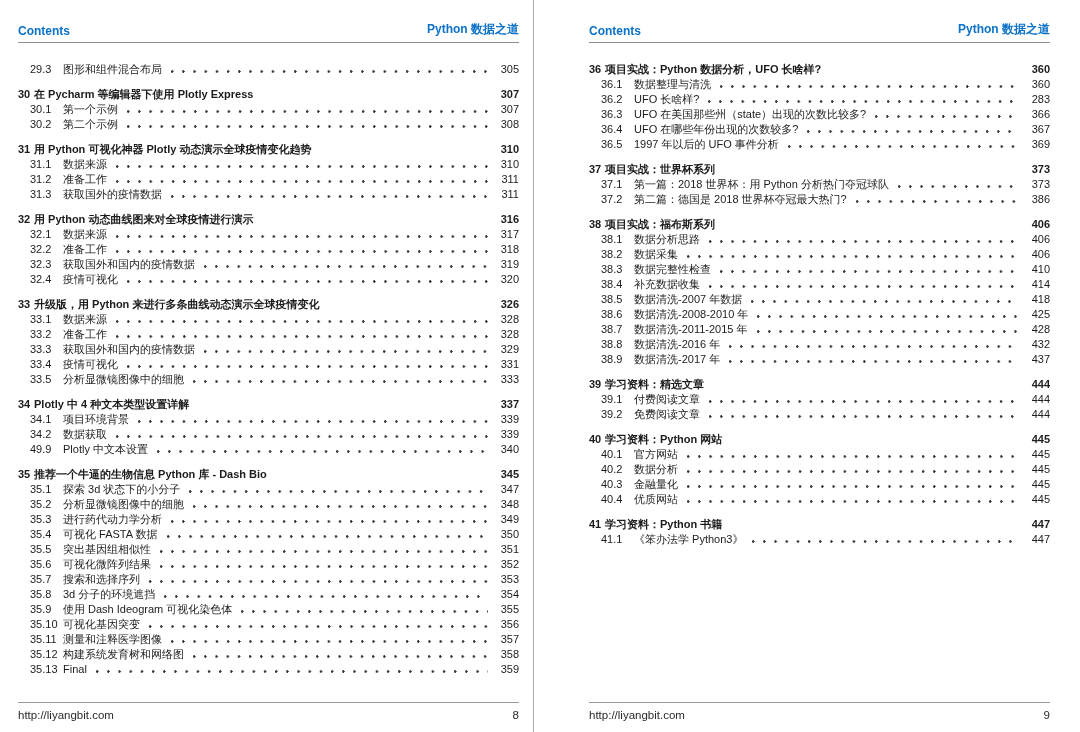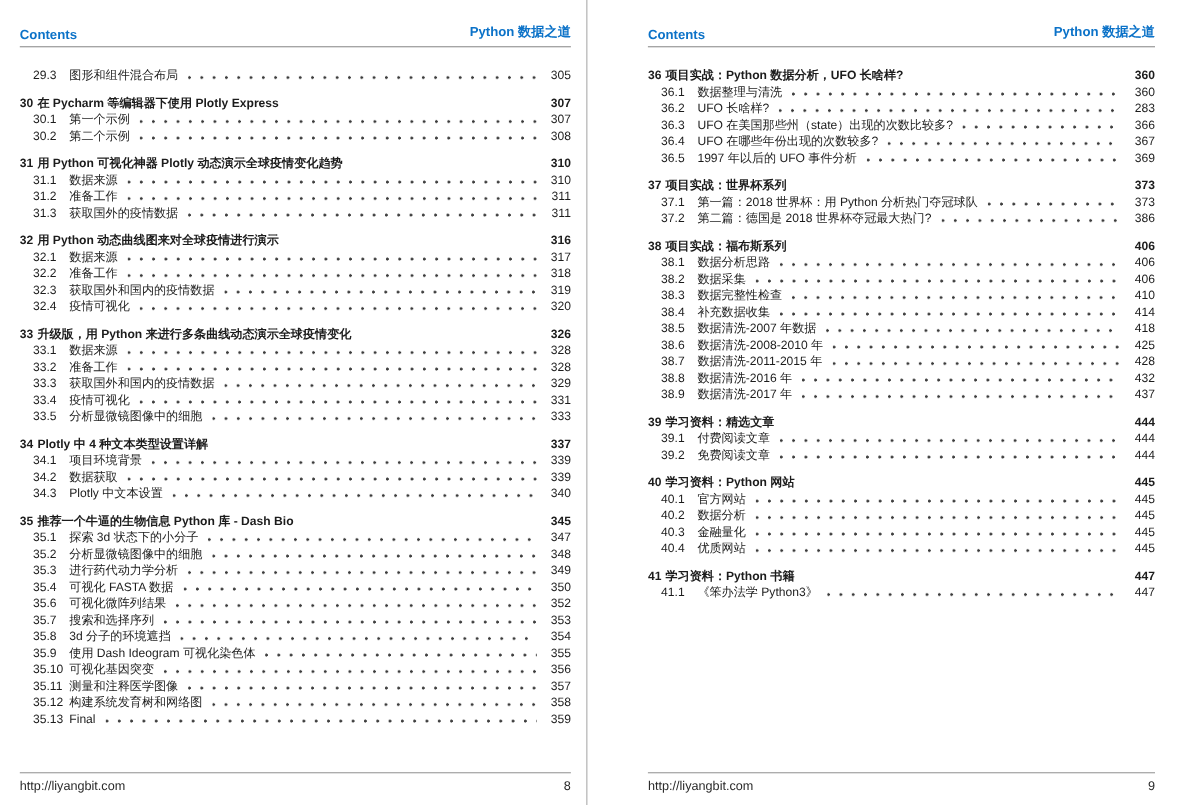--- a/index.html
+++ b/index.html
@@ -202,21 +202,21 @@
             <span class="dots"></span>
             <span class="pg">339</span>
           </div>
           <div class="row sub">
             <span class="num">34.2</span>
             <span class="title">数据获取</span>
             <span class="dots"></span>
             <span class="pg">339</span>
           </div>
           <div class="row sub">
-            <span class="num">34.3</span>
+            <span class="num">49.9</span>
             <span class="title">Plotly 中文本设置</span>
             <span class="dots"></span>
             <span class="pg">340</span>
           </div>
         </div>
         <div class="section">
           <div class="row chapter">
             <span class="num">35</span>
             <span class="title">推荐一个牛逼的生物信息 Python 库 - Dash Bio</span>
             <span class="spacer"></span>
@@ -238,20 +238,26 @@
             <span class="num">35.3</span>
             <span class="title">进行药代动力学分析</span>
             <span class="dots"></span>
             <span class="pg">349</span>
           </div>
           <div class="row sub">
             <span class="num">35.4</span>
             <span class="title">可视化 FASTA 数据</span>
             <span class="dots"></span>
             <span class="pg">350</span>
+          </div>
+          <div class="row sub">
+            <span class="num">35.5</span>
+            <span class="title">突出基因组相似性</span>
+            <span class="dots"></span>
+            <span class="pg">351</span>
           </div>
           <div class="row sub">
             <span class="num">35.6</span>
             <span class="title">可视化微阵列结果</span>
             <span class="dots"></span>
             <span class="pg">352</span>
           </div>
           <div class="row sub">
             <span class="num">35.7</span>
             <span class="title">搜索和选择序列</span>

